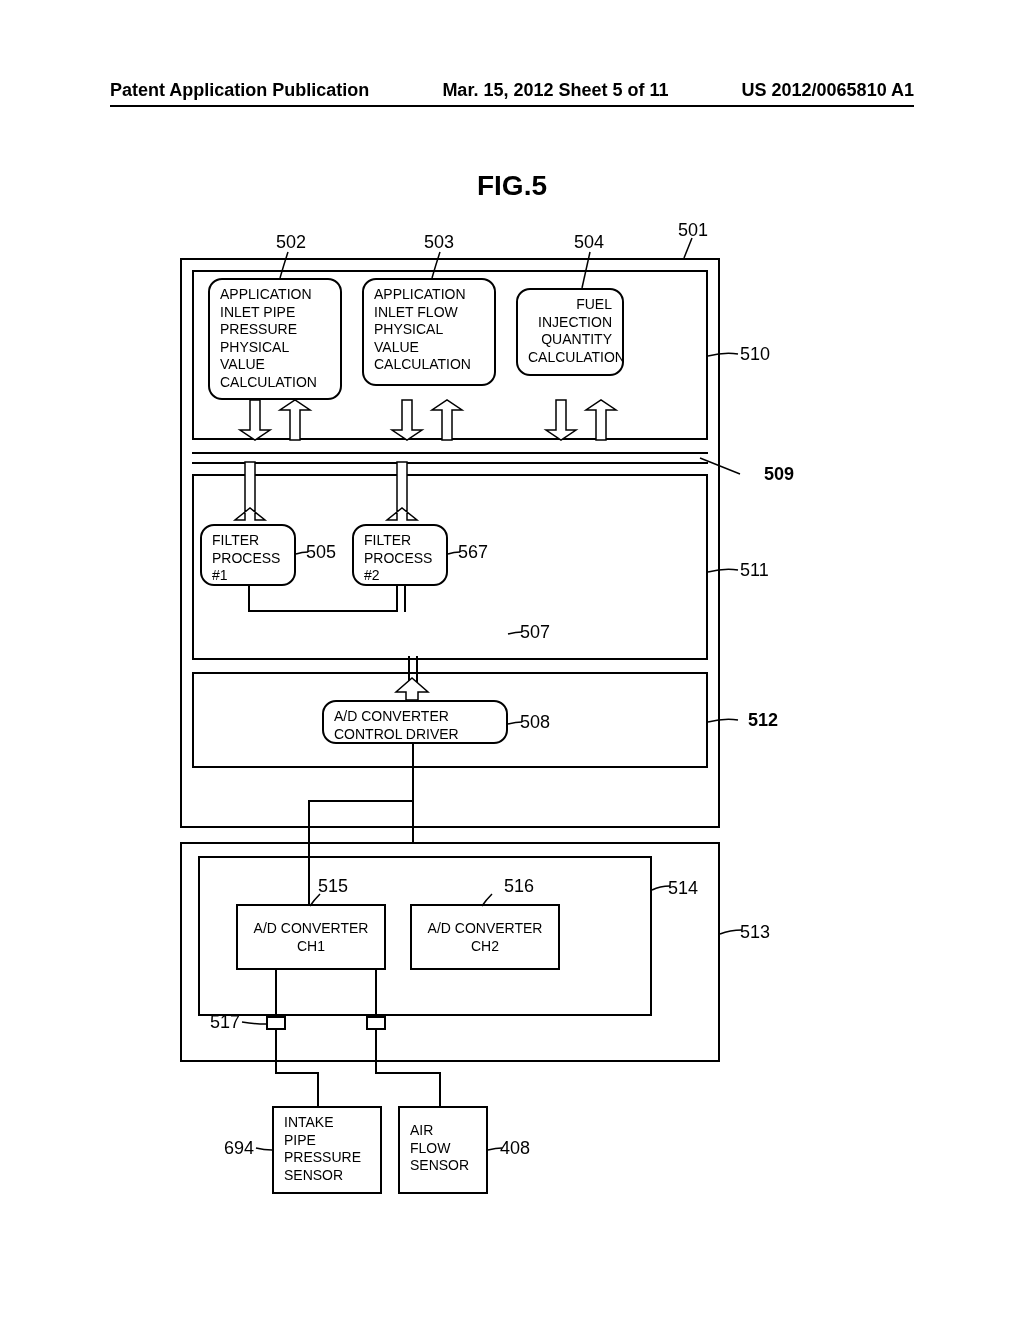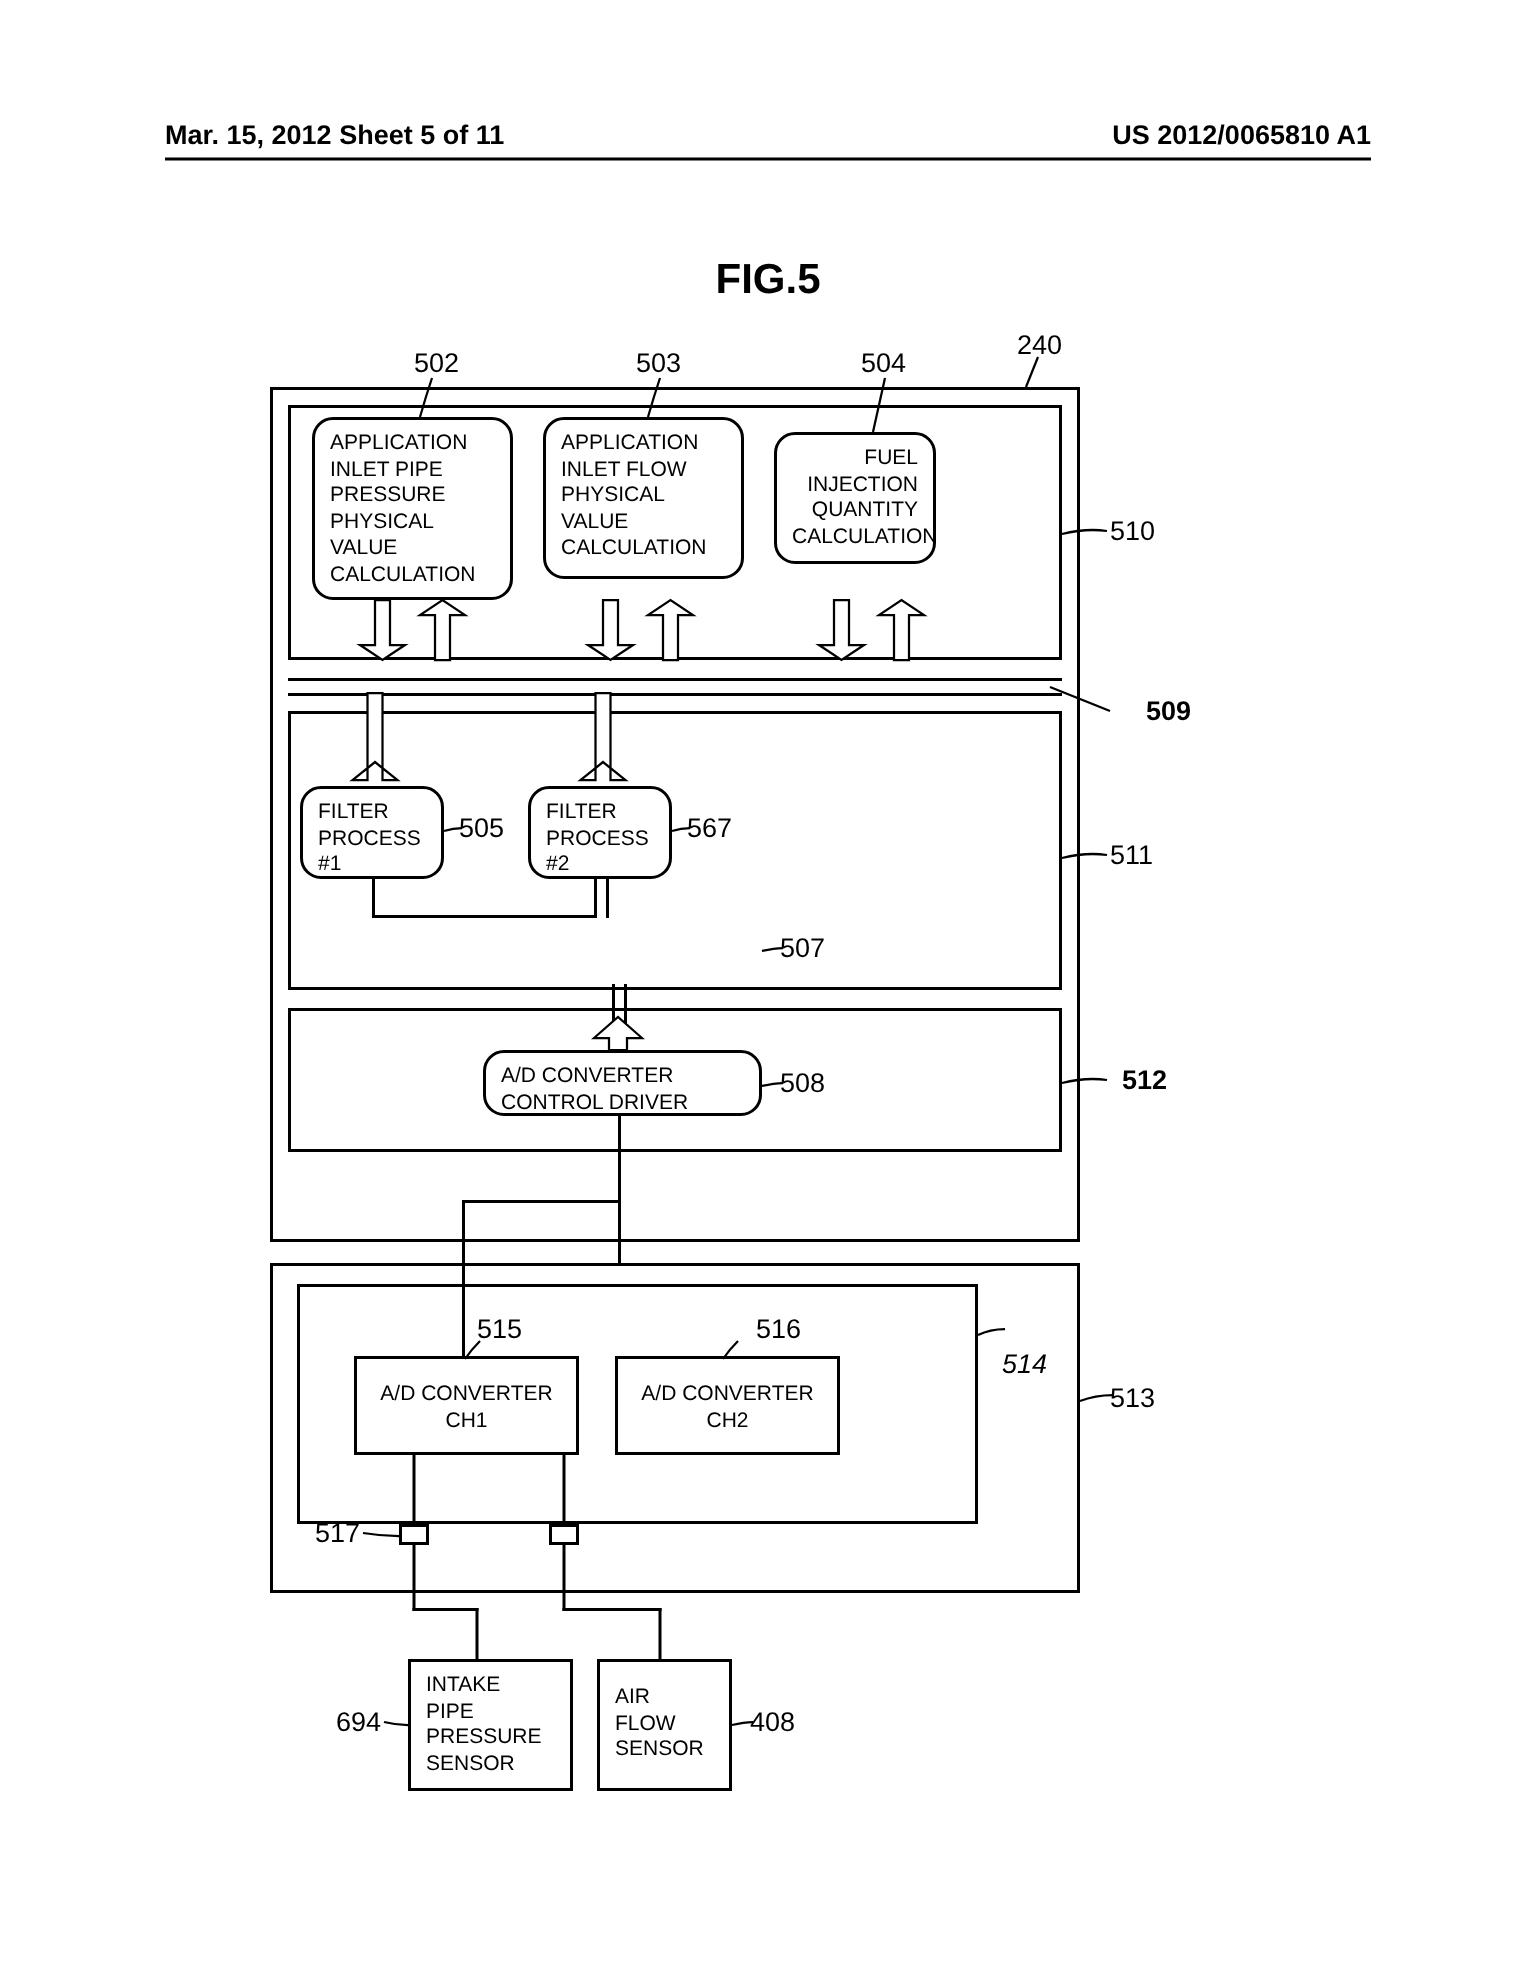--- a/index.html
+++ b/index.html
@@ -87,20 +87,21 @@
   }
   svg {
     position: absolute;
     overflow: visible;
   }
 </style>
 </head>
 <body>
 
 <div class="header">
+  <span>Patent Application Publication</span>
   <span>Mar. 15, 2012  Sheet 5 of 11</span>
   <span>US 2012/0065810 A1</span>
 </div>
 <div class="header-line"></div>
 
 <div class="figure-title">FIG.5</div>
 
 <div class="diagram">
 
   <div class="box" style="left:0;top:18;width:540px;height:570px;top:18px;"></div>
@@ -196,21 +197,21 @@
   <div class="vline" style="left:259px;top:832px;height:36px;"></div>
 
   <div class="sbox" style="left:92px;top:866px;width:110px;height:88px;white-space:pre-line;">INTAKE
 PIPE
 PRESSURE
 SENSOR</div>
   <div class="sbox" style="left:218px;top:866px;width:90px;height:88px;white-space:pre-line;padding-top:14px;">AIR
 FLOW
 SENSOR</div>
 
-  <div class="ref-label" style="left:498px;top:-20px;">240</div>
+  <div class="ref-label" style="left:498px;top:-20px;">501</div>
   <svg style="left:506px;top:-2px;width:30px;height:24px;">
       <path d="M 6 0 Q 2 10 -2 20" fill="none" stroke="black" stroke-width="1.5"></path>
     </svg>
 
   <div class="ref-label" style="left:96px;top:-8px;">502</div>
   <svg style="left:100px;top:12px;width:20px;height:28px;">
       <path d="M 8 0 Q 4 12 0 26" fill="none" stroke="black" stroke-width="1.5"></path>
     </svg>
 
   <div class="ref-label" style="left:244px;top:-8px;">503</div>
@@ -266,21 +267,21 @@
   <div class="ref-label" style="left:138px;top:636px;">515</div>
   <svg style="left:132px;top:654px;width:16px;height:14px;">
       <path d="M 8 0 Q 2 6 -2 12" fill="none" stroke="black" stroke-width="1.5"></path>
     </svg>
 
   <div class="ref-label" style="left:324px;top:636px;text-align:right;">516</div>
   <svg style="left:304px;top:654px;width:16px;height:14px;">
       <path d="M 8 0 Q 2 6 -2 12" fill="none" stroke="black" stroke-width="1.5"></path>
     </svg>
 
-  <div class="ref-label" style="left:488px;top:659px;font-style:italic;">514</div>
+  <div class="ref-label" style="left:488px;top:638px;">514</div>
   <svg style="left:472px;top:644px;width:20px;height:10px;">
       <path d="M 0 6 Q 8 2 18 2" fill="none" stroke="black" stroke-width="1.5"></path>
     </svg>
 
   <div class="ref-label" style="left:560px;top:682px;">513</div>
   <svg style="left:540px;top:688px;width:24px;height:10px;">
       <path d="M 0 6 Q 10 2 22 2" fill="none" stroke="black" stroke-width="1.5"></path>
     </svg>
 
   <div class="ref-label" style="left:30px;top:772px;">517</div>

